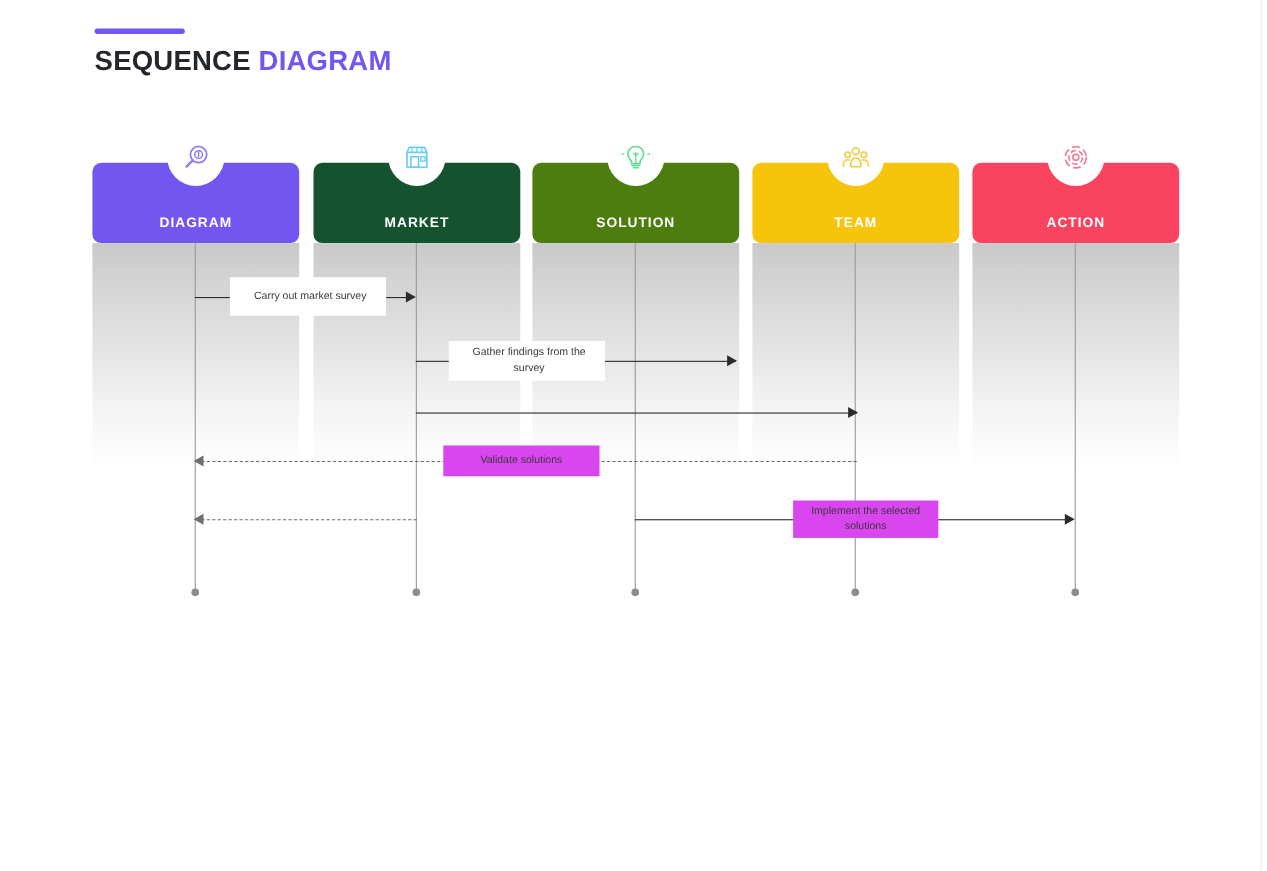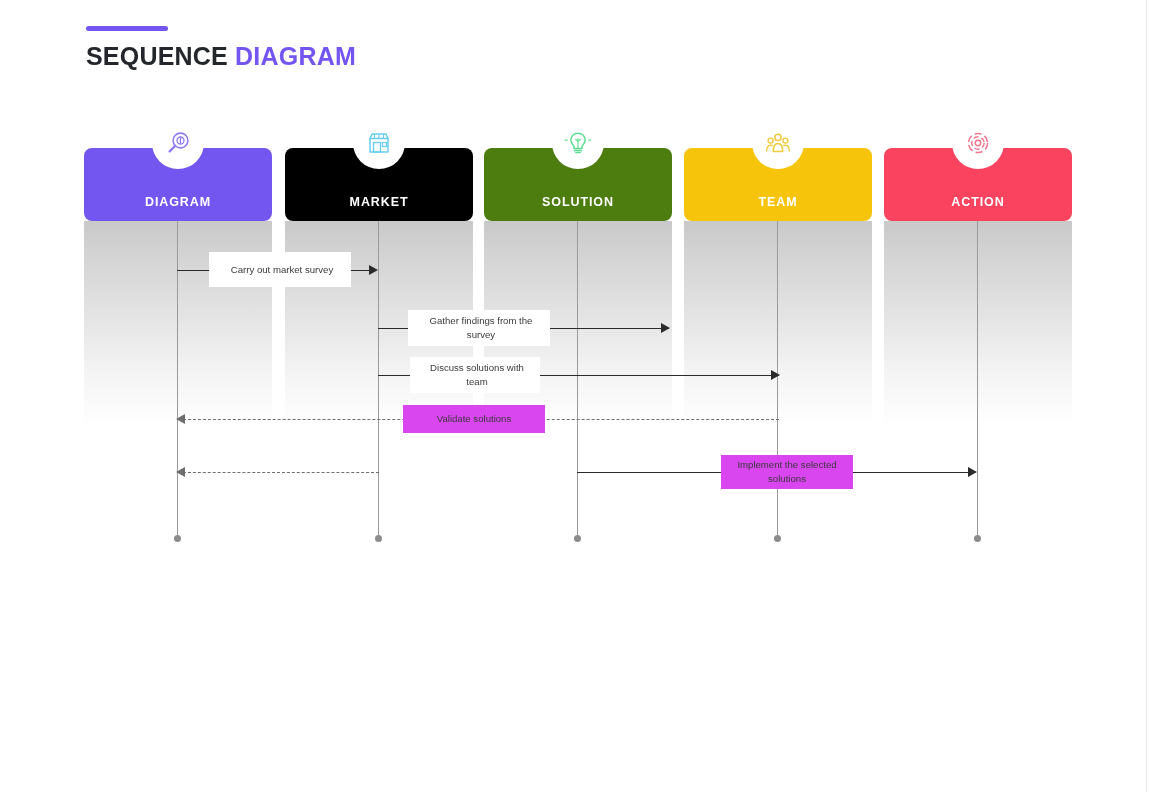--- a/index.html
+++ b/index.html
@@ -196,21 +196,21 @@
           <circle cx="16.5" cy="11.5" r="7.4" fill="none" stroke="#8e7bf2" stroke-width="1.6"></circle>
           <circle cx="16.5" cy="11.5" r="3.5" fill="none" stroke="#8e7bf2" stroke-width="1.3"></circle>
           <line x1="16.5" y1="9.4" x2="16.5" y2="13.6" stroke="#8e7bf2" stroke-width="1.3" stroke-linecap="round"></line>
           <line x1="11.1" y1="16.9" x2="5.6" y2="22.4" stroke="#8e7bf2" stroke-width="2.2" stroke-linecap="round"></line>
         </svg>
       </div>
     </div>
 
     <div class="column" style="left:285px; width:188px;">
       <div class="column-band"></div>
-      <div class="column-header" style="background:#000000;">
+      <div class="column-header" style="background:#14532d;">
         <div class="column-label">MARKET</div>
       </div>
       <div class="icon-badge">
         <svg width="28" height="28" viewBox="0 0 28 28">
           <path d="M5 9.5 L7 5 L21 5 L23 9.5 Z" fill="none" stroke="#69cdf0" stroke-width="1.5" stroke-linejoin="round"></path>
           <path d="M5 9.5 L5 23 L23 23 L23 9.5" fill="none" stroke="#69cdf0" stroke-width="1.5" stroke-linejoin="round"></path>
           <line x1="9.5" y1="5" x2="9.5" y2="9.5" stroke="#69cdf0" stroke-width="1.1"></line>
           <line x1="14" y1="5" x2="14" y2="9.5" stroke="#69cdf0" stroke-width="1.1"></line>
           <line x1="18.5" y1="5" x2="18.5" y2="9.5" stroke="#69cdf0" stroke-width="1.1"></line>
           <rect x="8.5" y="13.5" width="7" height="9.5" fill="none" stroke="#69cdf0" stroke-width="1.4"></rect>
@@ -287,21 +287,20 @@
     <div class="msg-line" style="left:177px; top:270px; width:194px;"></div>
     <div class="msg-arrow right" style="left:369px; top:265px;"></div>
     <div class="msg-label on-white" style="left:209px; top:252px; width:142px; height:35px;">Carry out market survey</div>
 
     <div class="msg-line" style="left:378px; top:328px; width:291px;"></div>
     <div class="msg-arrow right" style="left:661px; top:323px;"></div>
     <div class="msg-label on-white" style="left:408px; top:310px; width:142px; height:36px;">Gather findings from the survey</div>
 
     <div class="msg-line" style="left:378px; top:375px; width:401px;"></div>
     <div class="msg-arrow right" style="left:771px; top:370px;"></div>
-    <div class="msg-label on-white" style="left:410px; top:357px; width:130px; height:36px;">Discuss solutions with team</div>
 
     <div class="msg-line dashed" style="left:183px; top:419px; width:596px;"></div>
     <div class="msg-arrow left" style="left:176px; top:414px;"></div>
     <div class="msg-label on-grey" style="left:403px; top:405px; width:142px; height:28px;">Validate solutions</div>
 
     <div class="msg-line dashed" style="left:183px; top:472px; width:196px;"></div>
     <div class="msg-arrow left" style="left:176px; top:467px;"></div>
 
     <div class="msg-line" style="left:577px; top:472px; width:393px;"></div>
     <div class="msg-arrow right" style="left:968px; top:467px;"></div>

